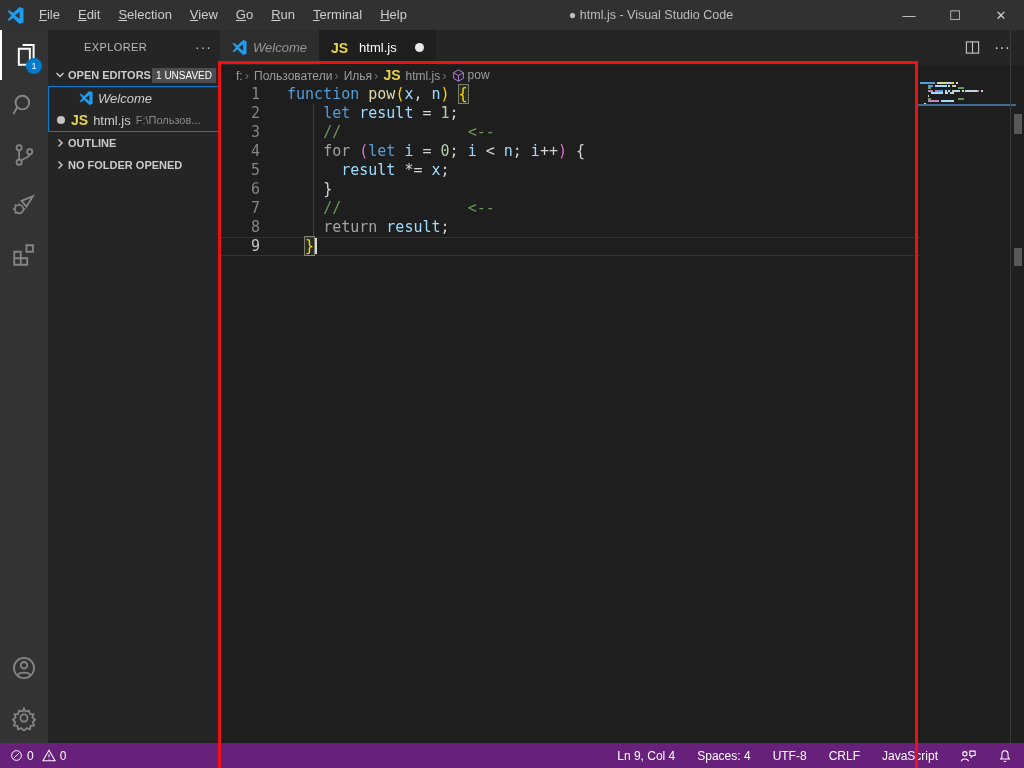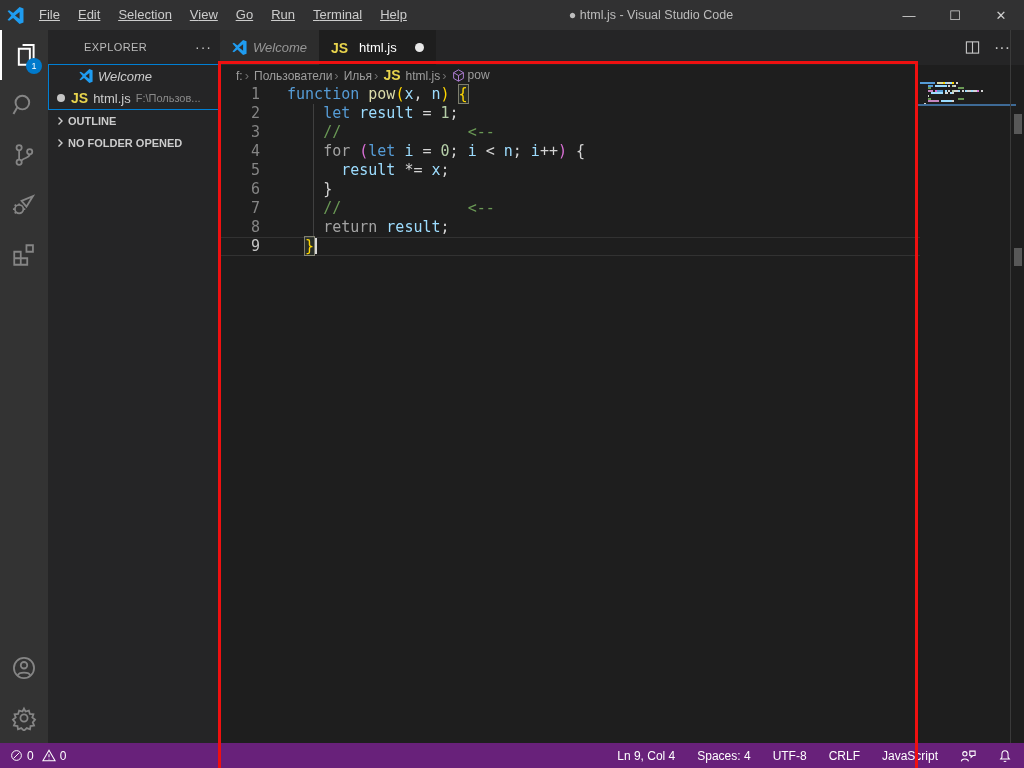--- a/index.html
+++ b/index.html
@@ -3,21 +3,21 @@
 <meta charset="utf-8">
 <style>
   * { margin:0; padding:0; box-sizing:border-box; }
   html,body { width:1024px; height:768px; overflow:hidden; background:#1e1e1e;
     font-family:"Liberation Sans", sans-serif; -webkit-font-smoothing:antialiased; }
 
   
   .titlebar { height:30px; background:#313132; display:flex; align-items:center; color:#cccccc; font-size:13px; }
   .tb-logo { width:30px; display:flex; justify-content:center; align-items:center; }
   .menu { display:flex; }
-  .menu-item { display:inline-block; padding:0 9px; line-height:30px; cursor:default;text-decoration:underline; }
+  .menu-item { display:inline-block; padding:0 9px; line-height:30px; cursor:default; }
   .menu-item::first-letter { text-decoration:underline; }
   .tb-title { flex:1; text-align:center; font-size:12.5px; color:#bdbdbd; white-space:nowrap; }
   .win-controls { display:flex; height:30px; }
   .win-btn { width:46px; display:flex; align-items:center; justify-content:center; color:#cfcfcf; font-size:13px; }
 
   
   .main { display:flex; height:713px; position:relative; }
 
   
   .activitybar { width:48px; background:#333333; display:flex; flex-direction:column; }
@@ -181,20 +181,29 @@
           </svg>
           </span>
       </div>
     </div>
   </div>
 
   <div class="sidebar">
     <div class="sb-header">
       <span>EXPLORER</span>
       <span class="dots">···</span>
+    </div>
+    <div class="sb-section">
+      <span class="chev">
+        <svg class="ic" width="10" height="10" viewBox="0 0 10 10" fill="none" stroke="#cccccc" stroke-width="1.4">
+            <path d="M1.5 3 L5 6.5 L8.5 3"></path>
+          </svg>
+      </span>
+      <span>OPEN EDITORS</span>
+      <span class="badge-unsaved">1 UNSAVED</span>
     </div>
     <div class="oe-list">
       <div class="oe-row welcome">
         <span class="fico">
           <svg class="ic" width="14" height="14" viewBox="0 0 100 100">
             <path fill="#1f9cf0" fill-rule="evenodd" d="M97 9 74 0 36 36 13 19 3 24 26 50 3 76 13 81 36 64 74 100 97 91 Z M74 29 47 50 74 71 Z"></path>
           </svg>
           </span>
         <span>Welcome</span>
       </div>

